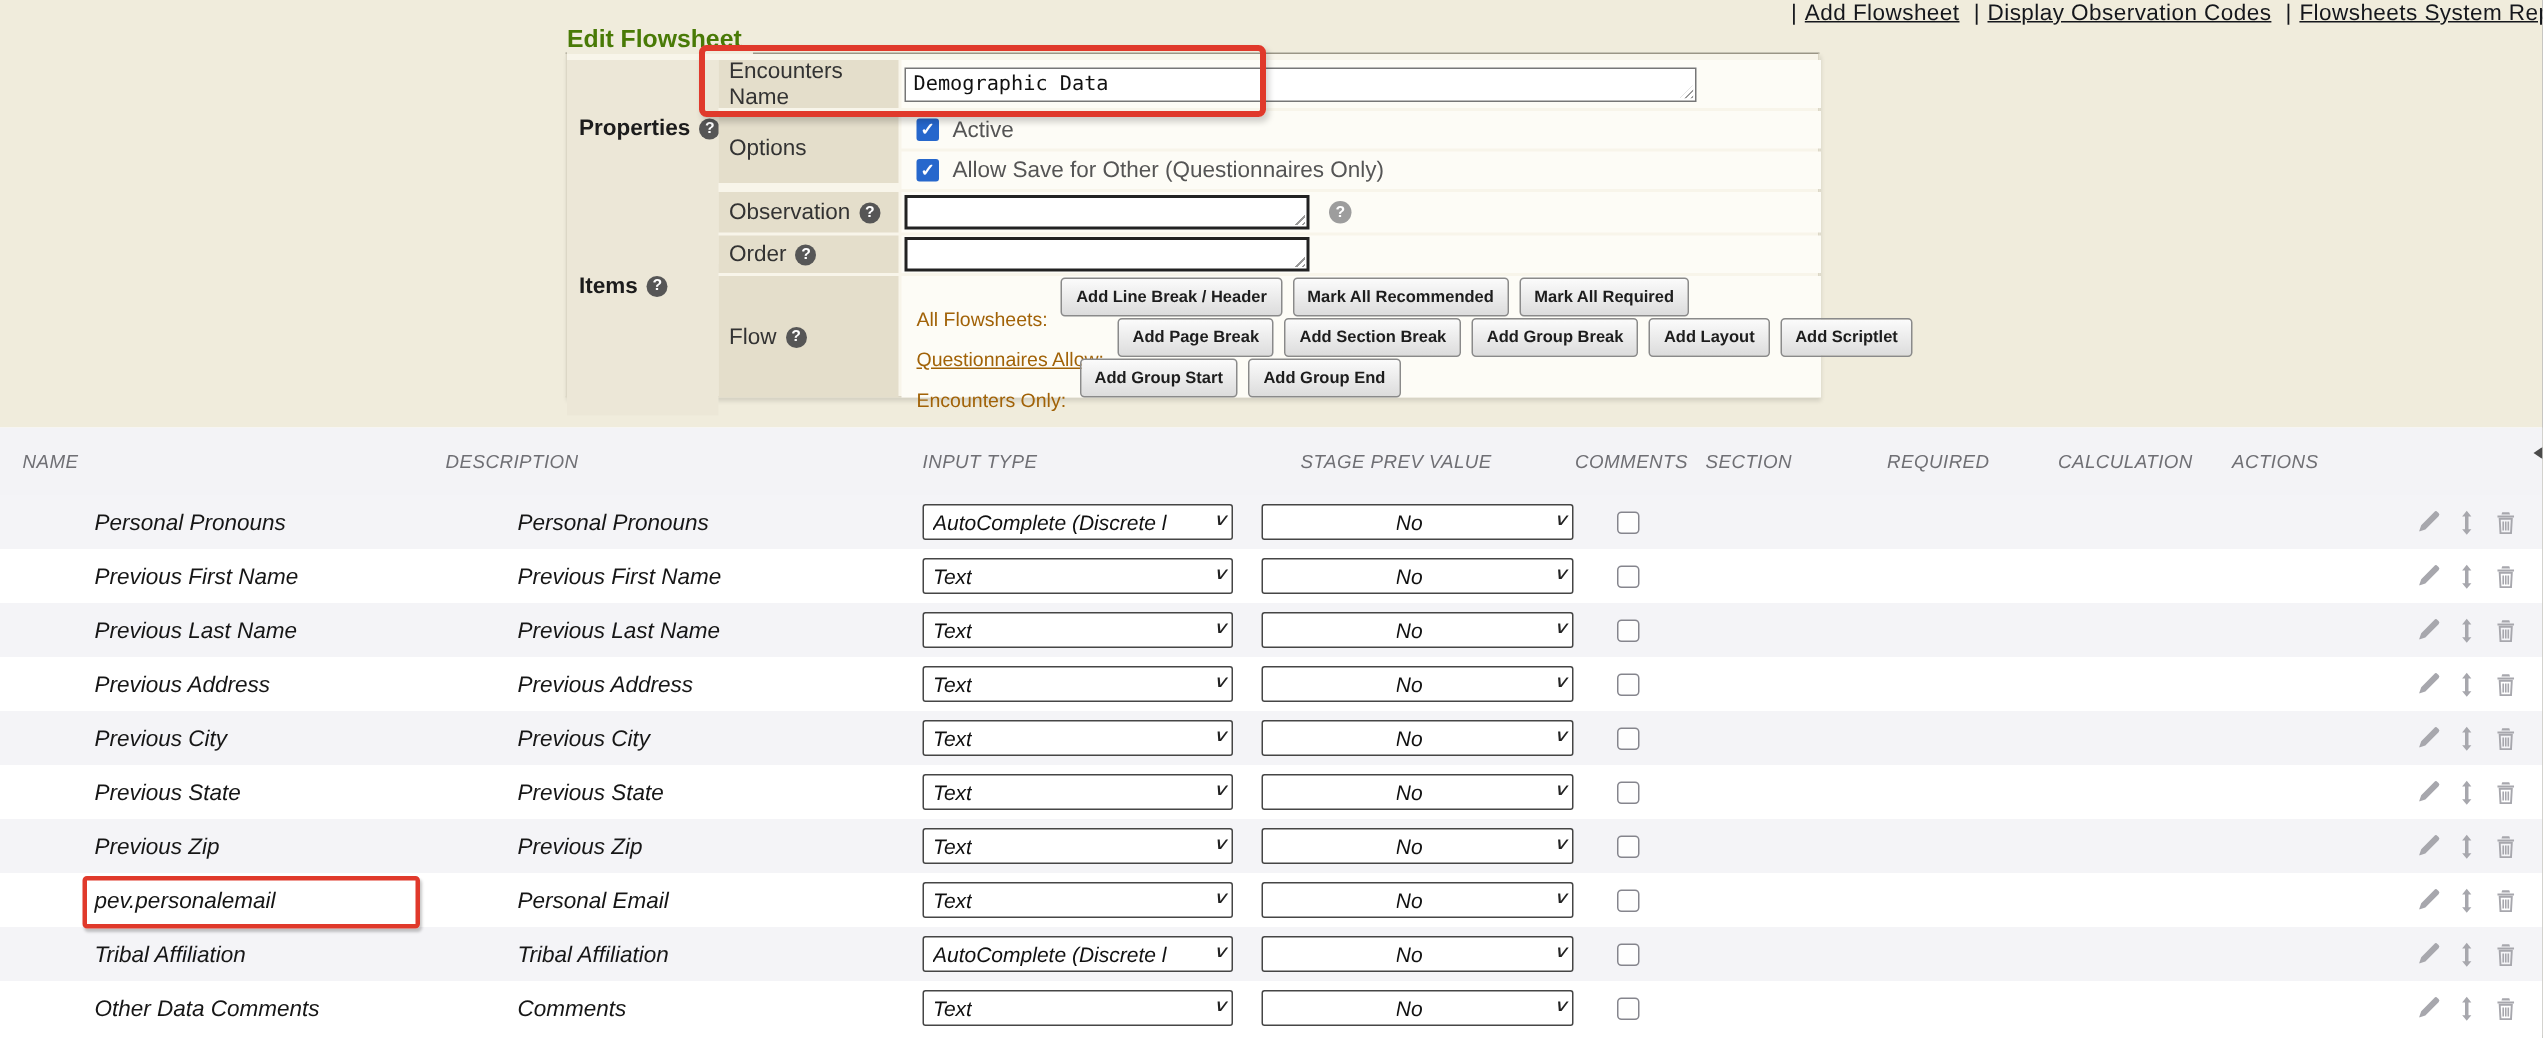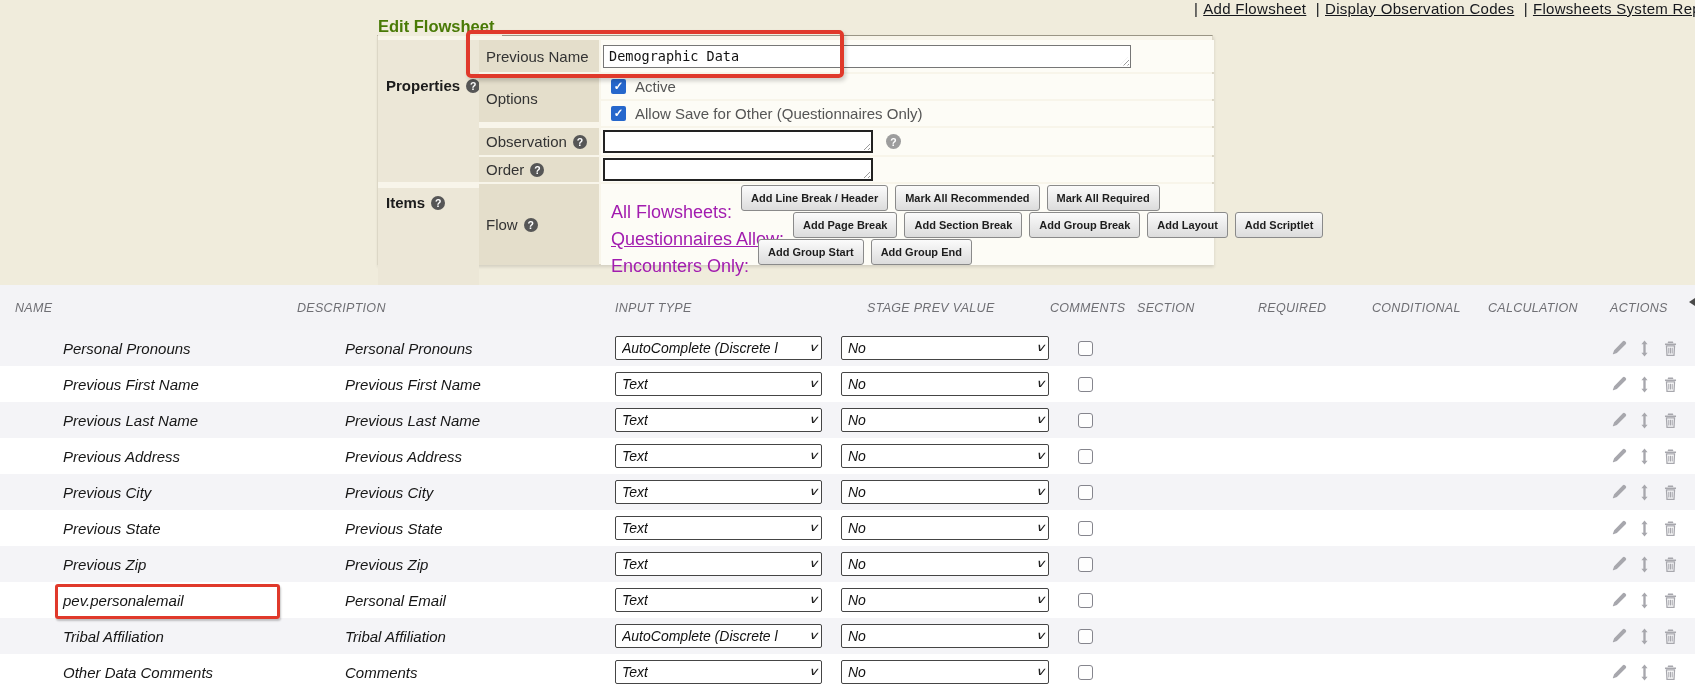--- a/index.html
+++ b/index.html
@@ -38,21 +38,21 @@
   .rz{position:absolute;right:1px;bottom:1px;width:9px;height:9px;
       background:repeating-linear-gradient(135deg,transparent 0 2px,#9a9a9a 2px 3px);
       clip-path:polygon(100% 0,100% 100%,0 100%);}
   .bigcb{width:15px;height:15px;border-radius:2px;background:var(--checkbox_blue);
          position:relative;flex:none;cursor:pointer;}
   .bigcb::after{content:"✓";position:absolute;left:50%;top:50%;transform:translate(-50%,-55%);
          color:#fff;font-size:11.5px;font-weight:bold;}
   .optlabel{color:#555;font-size:15px;margin-left:9px;}
   .flowcol{flex-direction:column;align-items:stretch;justify-content:center;}
   .flowline{display:flex;align-items:center;height:27px;padding-left:10px;}
-  .flowlabel{color:#a21caf;font-size:18px;margin-right:9px;white-space:nowrap;margin-top:30px;}
+  .flowlabel{color:#a16207;font-size:13px;margin-right:9px;white-space:nowrap;margin-top:30px;}
   .underl{text-decoration:underline;}
   .pbtn{font-family:"Liberation Sans",sans-serif;font-size:11px;font-weight:bold;color:#1d1d1d;
         background:linear-gradient(#fbfbfb,#dcdcdc);border:1px solid #8a8a8a;border-radius:3px;
         height:26px;padding:0 9px;margin-right:7px;cursor:pointer;white-space:nowrap;}
 
   
   .tablewrap{position:absolute;left:0;top:285px;width:1695px;height:407px;background:#fff;font-style:italic;}
   .thead{display:grid;grid-template-columns:var(--cols);height:45px;align-items:center;background:#f3f3f6;}
   .th{font-size:12.5px;color:#6f6f74;letter-spacing:.3px;white-space:nowrap;}
   .thstage{padding-left:26px;}
@@ -60,21 +60,21 @@
   .rows .trow:nth-child(odd){background:#f4f4f7;}
   .c{display:flex;align-items:center;height:100%;}
   .cname,.cdesc{font-size:15px;color:#161616;white-space:nowrap;margin-left:48px;}
   .cname{position:relative;}
   .cname.hl::after{content:"";position:absolute;left:-8px;top:2px;width:219px;height:29px;
         border:3px solid var(--annotation_red);border-radius:3px;box-shadow:1px 2px 2px rgba(0,0,0,.22);
         pointer-events:none;}
   .fsel{position:relative;background:#fff;border:1px solid #454545;border-radius:2px;height:24px;
         display:flex;align-items:center;padding:0 17px 0 6px;font-size:14px;color:#111;
         cursor:pointer;overflow:hidden;white-space:nowrap;}
-  .selinput{width:207px;} .selstage{width:208px;}
+  .selinput{width:207px;} .selstage{width:208px;justify-content:center;}
   .seltxt{overflow:hidden;white-space:nowrap;}
   .chev{position:absolute;right:4px;top:50%;transform:translateY(-54%) scaleX(1.35);
         font-size:11px;color:#222;line-height:1;}
   .chev::after{content:"∨";}
   .rowcb{width:15px;height:15px;border:1.6px solid #85858d;border-radius:3px;background:#fefefe;
          margin-left:28px;flex:none;cursor:pointer;}
   .acts{gap:9px;color:#a7a7ad;padding-left:0;}
   .acts svg{display:block;cursor:pointer;}
 
   
@@ -102,29 +102,29 @@
 
   <div class="legend">Edit Flowsheet</div>
   <div class="panel">
 
     <div class="pc ca" style="left:0;top:4px;width:101px;height:142px;padding-top:37px;">
       <span class="glabel">
           <span>Properties</span>
           <span class="help"></span>
         </span>
     </div>
-    <div class="pc ca" style="left:0;top:152px;width:101px;height:101px;padding-top:6px;">
+    <div class="pc ca" style="left:0;top:140px;width:101px;height:101px;padding-top:6px;">
       <span class="glabel">
           <span>Items</span>
           <span class="help"></span>
         </span>
     </div>
 
     <div class="pc cb" style="left:101px;top:4px;width:120px;height:32px;">
-        <span>Previous Name</span>
+        <span>Encounters Name</span>
       </div>
     <div class="pc cb" style="left:101px;top:38px;width:120px;height:48px;">
         <span>Options</span>
       </div>
     <div class="pc cb" style="left:101px;top:92px;width:120px;height:27px;">
         <span>Observation</span>
         <span class="help"></span>
       </div>
     <div class="pc cb" style="left:101px;top:121px;width:120px;height:25px;">
         <span>Order</span>
@@ -203,21 +203,20 @@
   <div class="tablewrap">
     <div class="thead">
       <div class="c"></div>
       <div class="c th">NAME</div>
       <div class="c th">DESCRIPTION</div>
       <div class="c th">INPUT TYPE</div>
       <div class="c th thstage">STAGE PREV VALUE</div>
       <div class="c th">COMMENTS</div>
       <div class="c th">SECTION</div>
       <div class="c th">REQUIRED</div>
-      <div class="c th">CONDITIONAL</div>
       <div class="c th">CALCULATION</div>
       <div class="c th">ACTIONS</div>
     </div>
     <div class="rows">
 
         <div class="trow">
           <div class="c"></div>
           <div class="c cname">
             <span>Personal Pronouns</span>
           </div>

